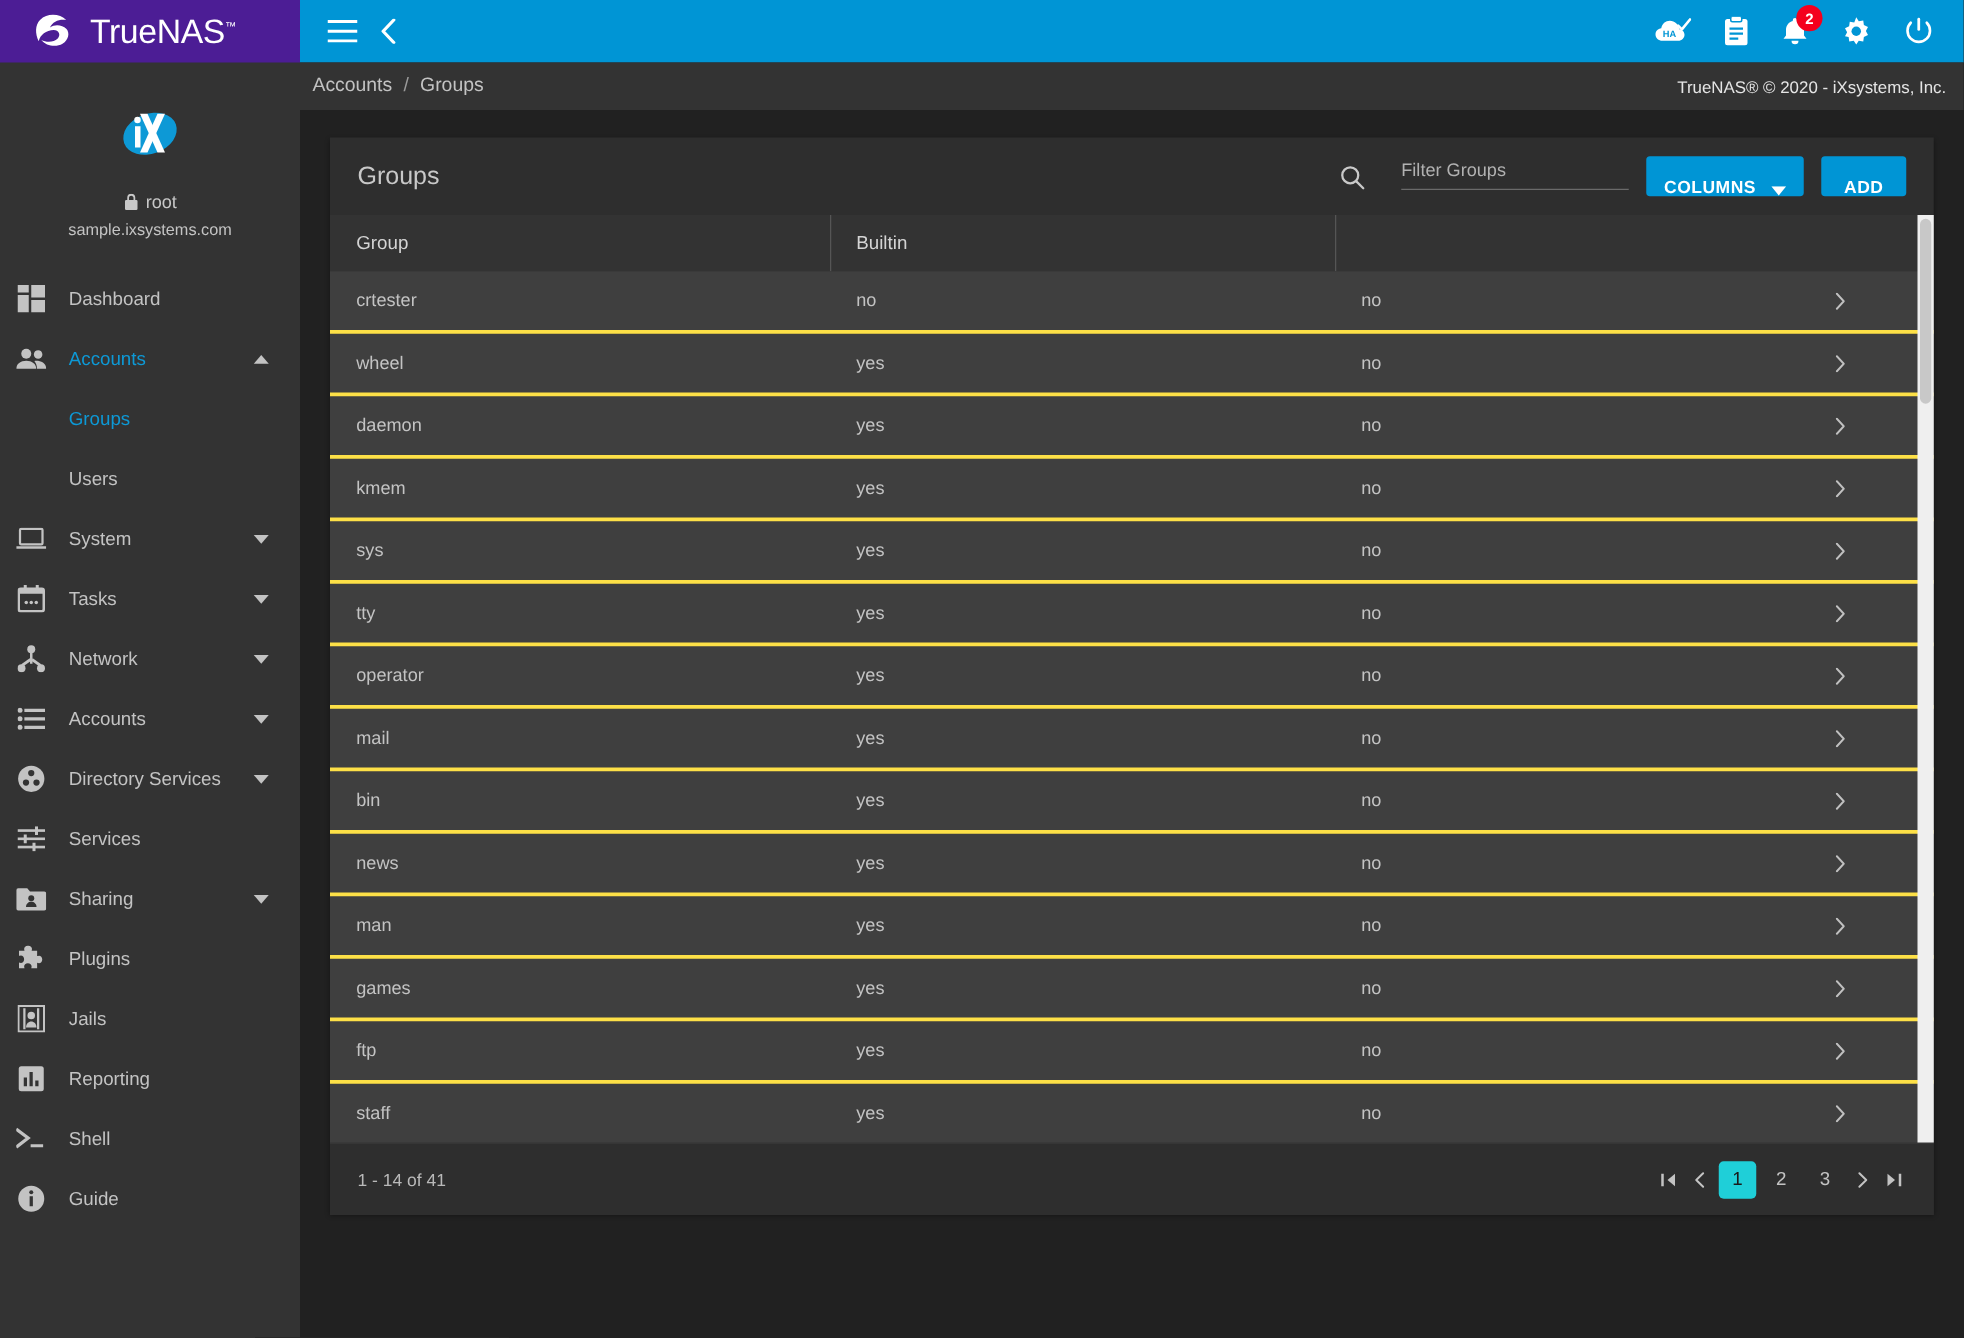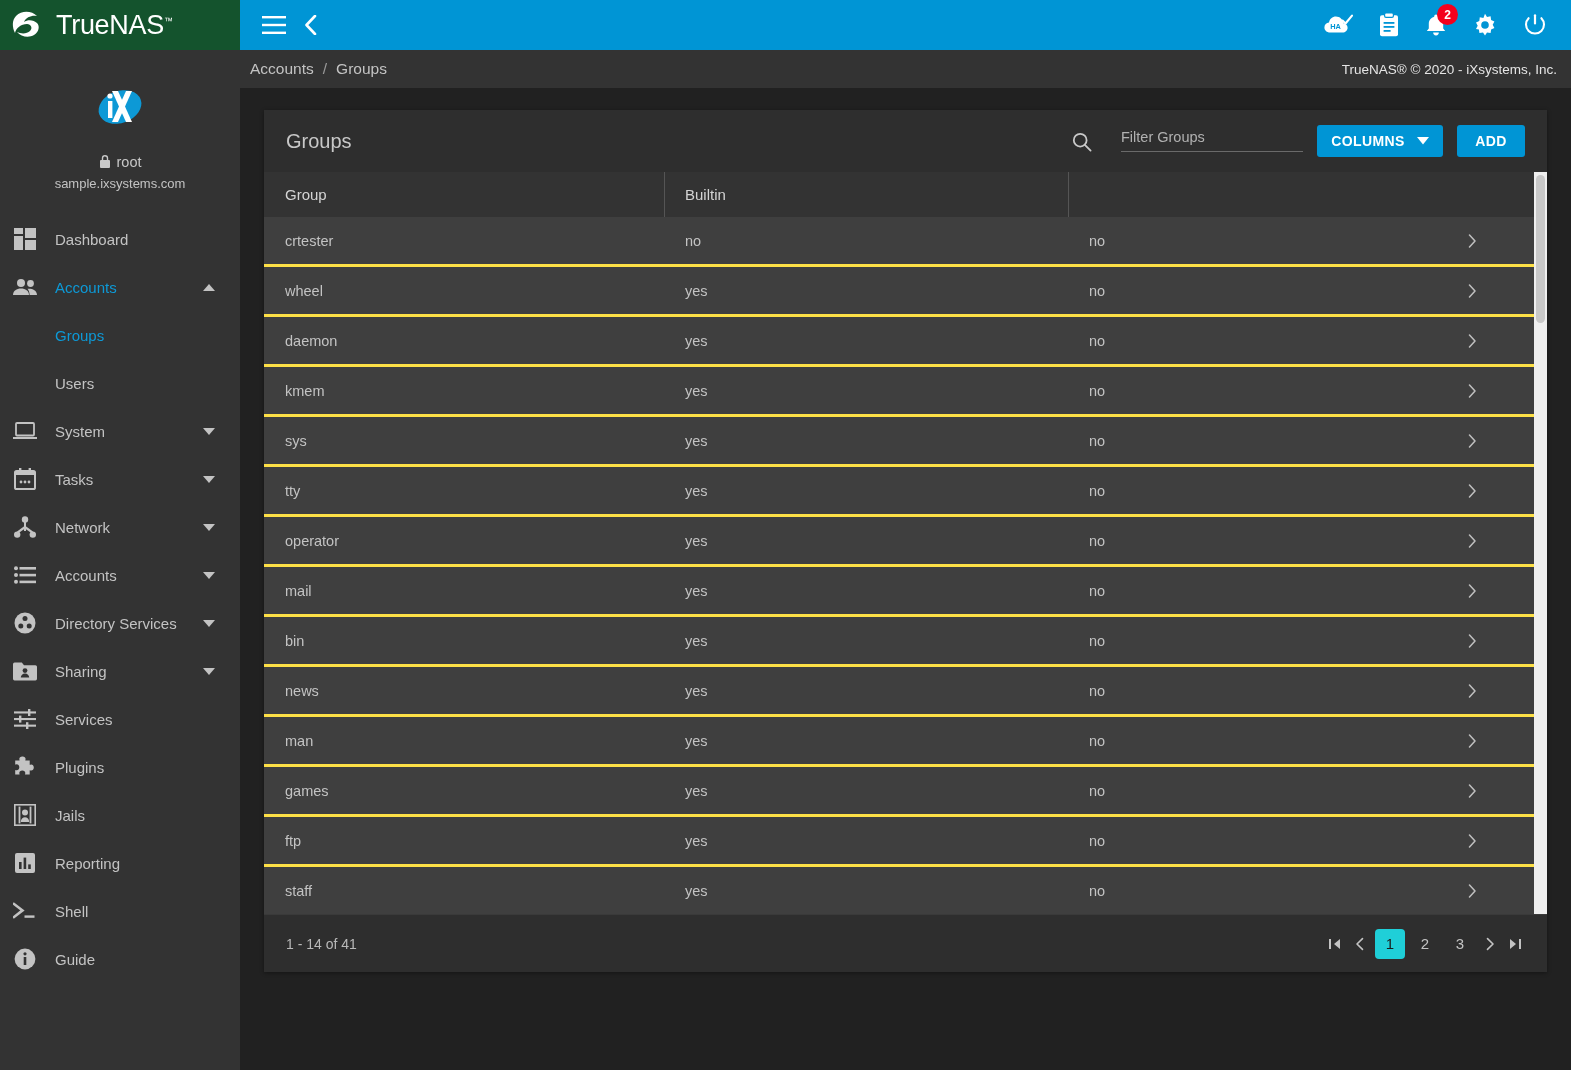--- a/index.html
+++ b/index.html
@@ -12,22 +12,22 @@
   #app { position: relative; width: 1571px; height: 1070px; display: flex; }
 
   
   .sidebar {
     width: 240px; height: 1070px;
     background: #333333;
     flex: 0 0 240px;
     display: flex; flex-direction: column;
   }
   .brand {
-    height: 50px; background: #14532d;
-    display: flex; align-items: center; padding-left: 12px; gap: 10px;
+    height: 50px; background: #4c1d95;
+    display: flex; align-items: center; padding-left: 28px; gap: 10px;
   }
   .brand-logo { width: 34px; height: 30px; position: relative; }
   .brand-text {
     color: #ffffff; font-size: 27px; letter-spacing: -0.3px;
     font-weight: 400; position: relative;
   }
   .brand-tm { font-size: 9px; vertical-align: super; }
 
   .profile { padding-top: 30px; text-align: center; }
   .ix-logo { width: 68px; height: 54px; margin: 0 auto 20px; }
@@ -104,21 +104,21 @@
     background: transparent; color: #c8c8c8; font-size: 14.5px;
     font-family: "Liberation Sans", sans-serif;
     padding: 0 0 6px 0; outline: none;
   }
   .search-field::placeholder { color: #b1b1b1; }
   .btn {
     background: #0095d5; color: #fff; border: none;
     height: 32px; border-radius: 3px; cursor: pointer;
     font-size: 14px; font-weight: bold; letter-spacing: .4px;
     font-family: "Liberation Sans", sans-serif;
-    display: flex; align-items: center; justify-content: center; gap: 12px;
+    display: flex; align-items: flex-end; justify-content: center; gap: 12px;
     padding: 0 16px;
   }
   .btn-columns { width: 126px; }
   .btn-add { width: 68px; }
 
   
   .table-wrap { flex: 1; display: flex; flex-direction: column; min-height: 0; position: relative; }
   .thead {
     height: 45px; flex: 0 0 45px; background: #333333;
     display: flex; align-items: stretch; position: relative;
@@ -322,44 +322,44 @@
             </svg>
         </span>
         <span class="nav-label">Directory Services</span>
         <span class="nav-caret">
             <i class="caret-d"></i>
           </span>
       </div>
 
       <div class="nav-item">
         <span class="nav-icon">
-          <svg width="24" height="19" viewBox="0 0 24 19">
-              <path d="M0 2.2A1.6 1.6 0 011.6.6h7.2l2.2 2.6H22.4A1.6 1.6 0 0124 4.8v12A1.6 1.6 0 0122.4 18.4H1.6A1.6 1.6 0 010 16.8z" fill="#c3c3c3"></path>
-              <circle cx="12" cy="8.6" r="2.4" fill="#333"></circle>
-              <path d="M7.8 15.6c0-2.6 1.9-4.2 4.2-4.2s4.2 1.6 4.2 4.2z" fill="#333"></path>
-            </svg>
-        </span>
-        <span class="nav-label">Sharing</span>
-        <span class="nav-caret">
-            <i class="caret-d"></i>
-          </span>
-      </div>
-
-      <div class="nav-item">
-        <span class="nav-icon">
           <svg width="22" height="20" viewBox="0 0 22 20">
               <rect x="0" y="2.4" width="22" height="2.1" fill="#c3c3c3"></rect>
               <rect x="0" y="9" width="22" height="2.1" fill="#c3c3c3"></rect>
               <rect x="0" y="15.6" width="22" height="2.1" fill="#c3c3c3"></rect>
               <rect x="14" y="0" width="2.4" height="7" fill="#c3c3c3"></rect>
               <rect x="5" y="6.6" width="2.4" height="7" fill="#c3c3c3"></rect>
               <rect x="12" y="13.2" width="2.4" height="7" fill="#c3c3c3"></rect>
             </svg>
         </span>
         <span class="nav-label">Services</span>
+      </div>
+
+      <div class="nav-item">
+        <span class="nav-icon">
+          <svg width="24" height="19" viewBox="0 0 24 19">
+              <path d="M0 2.2A1.6 1.6 0 011.6.6h7.2l2.2 2.6H22.4A1.6 1.6 0 0124 4.8v12A1.6 1.6 0 0122.4 18.4H1.6A1.6 1.6 0 010 16.8z" fill="#c3c3c3"></path>
+              <circle cx="12" cy="8.6" r="2.4" fill="#333"></circle>
+              <path d="M7.8 15.6c0-2.6 1.9-4.2 4.2-4.2s4.2 1.6 4.2 4.2z" fill="#333"></path>
+            </svg>
+        </span>
+        <span class="nav-label">Sharing</span>
+        <span class="nav-caret">
+            <i class="caret-d"></i>
+          </span>
       </div>
 
       <div class="nav-item">
         <span class="nav-icon">
           <svg width="22" height="22" viewBox="0 0 22 22">
               <path d="M8.6 0.5c1.8 0 3 1.2 3 2.6 0 .6-.3 1-.3 1.5h4.4v4.2c.5 0 .9-.3 1.5-.3 1.4 0 2.6 1.2 2.6 3s-1.2 3-2.6 3c-.6 0-1-.3-1.5-.3v4.4H11c0-.5.3-.9.3-1.5 0-1.4-1.2-2.6-3-2.6s-3 1.2-3 2.6c0 .6.3 1 .3 1.5H1.2V14c.5 0 .9.3 1.5.3 1.4 0 2.6-1.2 2.6-3s-1.2-3-2.6-3c-.6 0-1 .3-1.5.3V4.6h4.4c0-.5-.3-.9-.3-1.5 0-1.4 1.2-2.6 3-2.6z" fill="#c3c3c3"></path>
             </svg>
         </span>
         <span class="nav-label">Plugins</span>
       </div>

